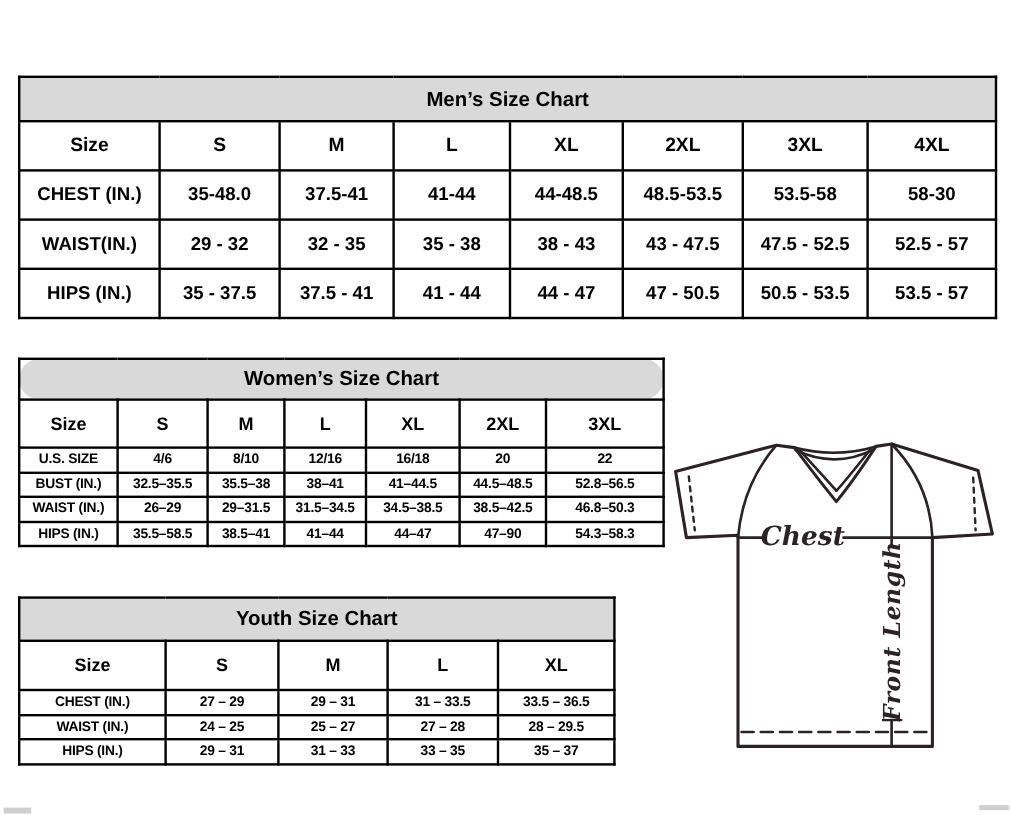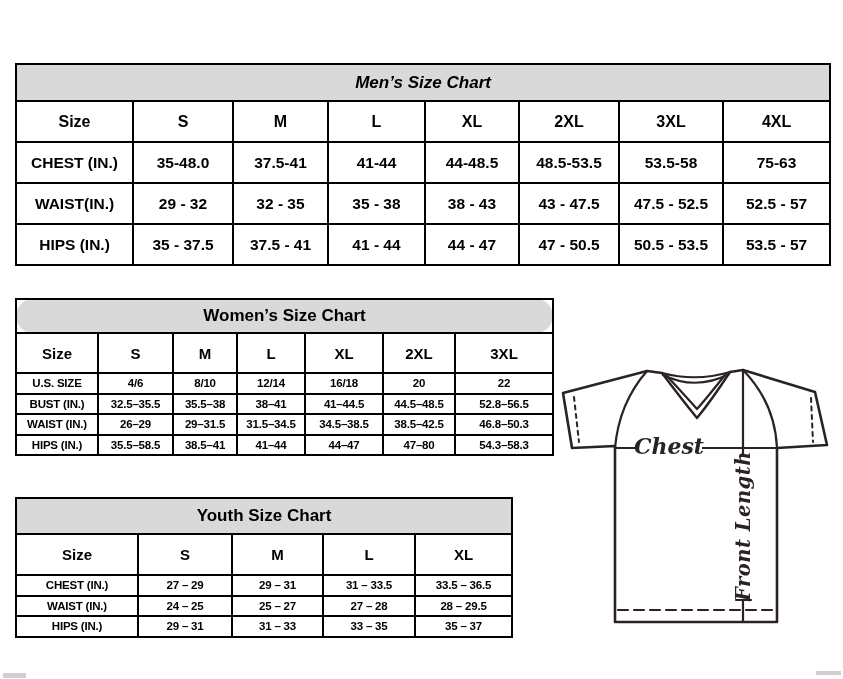--- a/index.html
+++ b/index.html
@@ -12,21 +12,21 @@
     font-size:22px; font-weight:bold;
   }
   table.tbl {
     position:absolute; border-collapse:collapse; table-layout:fixed;
     background:#fff; text-align:center; font-weight:bold;
   }
   .tbl th, .tbl td { border:2px solid #000; padding:0; font-weight:bold; vertical-align:middle; overflow:hidden; }
   .tbl .band th { background:#d9d9d9; font-size:17px; }
 
   .men { left:15px; top:63px; width:814px; }
-  .men .band th  { height:35px;font-style:italic; }
+  .men .band th  { height:35px; }
   .men .size-r th{ height:39px; font-size:16px; }
   .men .data-r th, .men .data-r td { height:39px; font-size:15.5px; }
 
   .wmn { left:15px; top:298px; width:537px; }
   .wmn .band th  { height:32px;border-radius:17px; }
   .wmn .size-r th{ height:38px; font-size:15px; }
   .wmn .data-r th, .wmn .data-r td { height:18.5px; font-size:11.5px; letter-spacing:-0.2px; }
 
   .yth { left:15px; top:497px; width:496px; }
   .yth .band th  { height:34px; }
@@ -74,21 +74,21 @@
       <th>4XL</th>
     </tr>
     <tr class="data-r">
       <th>CHEST (IN.)</th>
       <td>35-48.0</td>
       <td>37.5-41</td>
       <td>41-44</td>
       <td>44-48.5</td>
       <td>48.5-53.5</td>
       <td>53.5-58</td>
-      <td>75-63</td>
+      <td>58-30</td>
     </tr>
     <tr class="data-r">
       <th>WAIST(IN.)</th>
       <td>29 - 32</td>
       <td>32 - 35</td>
       <td>35 - 38</td>
       <td>38 - 43</td>
       <td>43 - 47.5</td>
       <td>47.5 - 52.5</td>
       <td>52.5 - 57</td>
@@ -126,21 +126,21 @@
       <th>M</th>
       <th>L</th>
       <th>XL</th>
       <th>2XL</th>
       <th>3XL</th>
     </tr>
     <tr class="data-r">
       <th>U.S. SIZE</th>
       <td>4/6</td>
       <td>8/10</td>
-      <td>12/14</td>
+      <td>12/16</td>
       <td>16/18</td>
       <td>20</td>
       <td>22</td>
     </tr>
     <tr class="data-r">
       <th>BUST (IN.)</th>
       <td>32.5–35.5</td>
       <td>35.5–38</td>
       <td>38–41</td>
       <td>41–44.5</td>
@@ -155,21 +155,21 @@
       <td>34.5–38.5</td>
       <td>38.5–42.5</td>
       <td>46.8–50.3</td>
     </tr>
     <tr class="data-r">
       <th>HIPS (IN.)</th>
       <td>35.5–58.5</td>
       <td>38.5–41</td>
       <td>41–44</td>
       <td>44–47</td>
-      <td>47–80</td>
+      <td>47–90</td>
       <td>54.3–58.3</td>
     </tr>
   </tbody>
     </table>
 
   <table class="tbl yth">
     <colgroup>
       <col style="width:122px">
         <col style="width:94px">
         <col style="width:91px">

